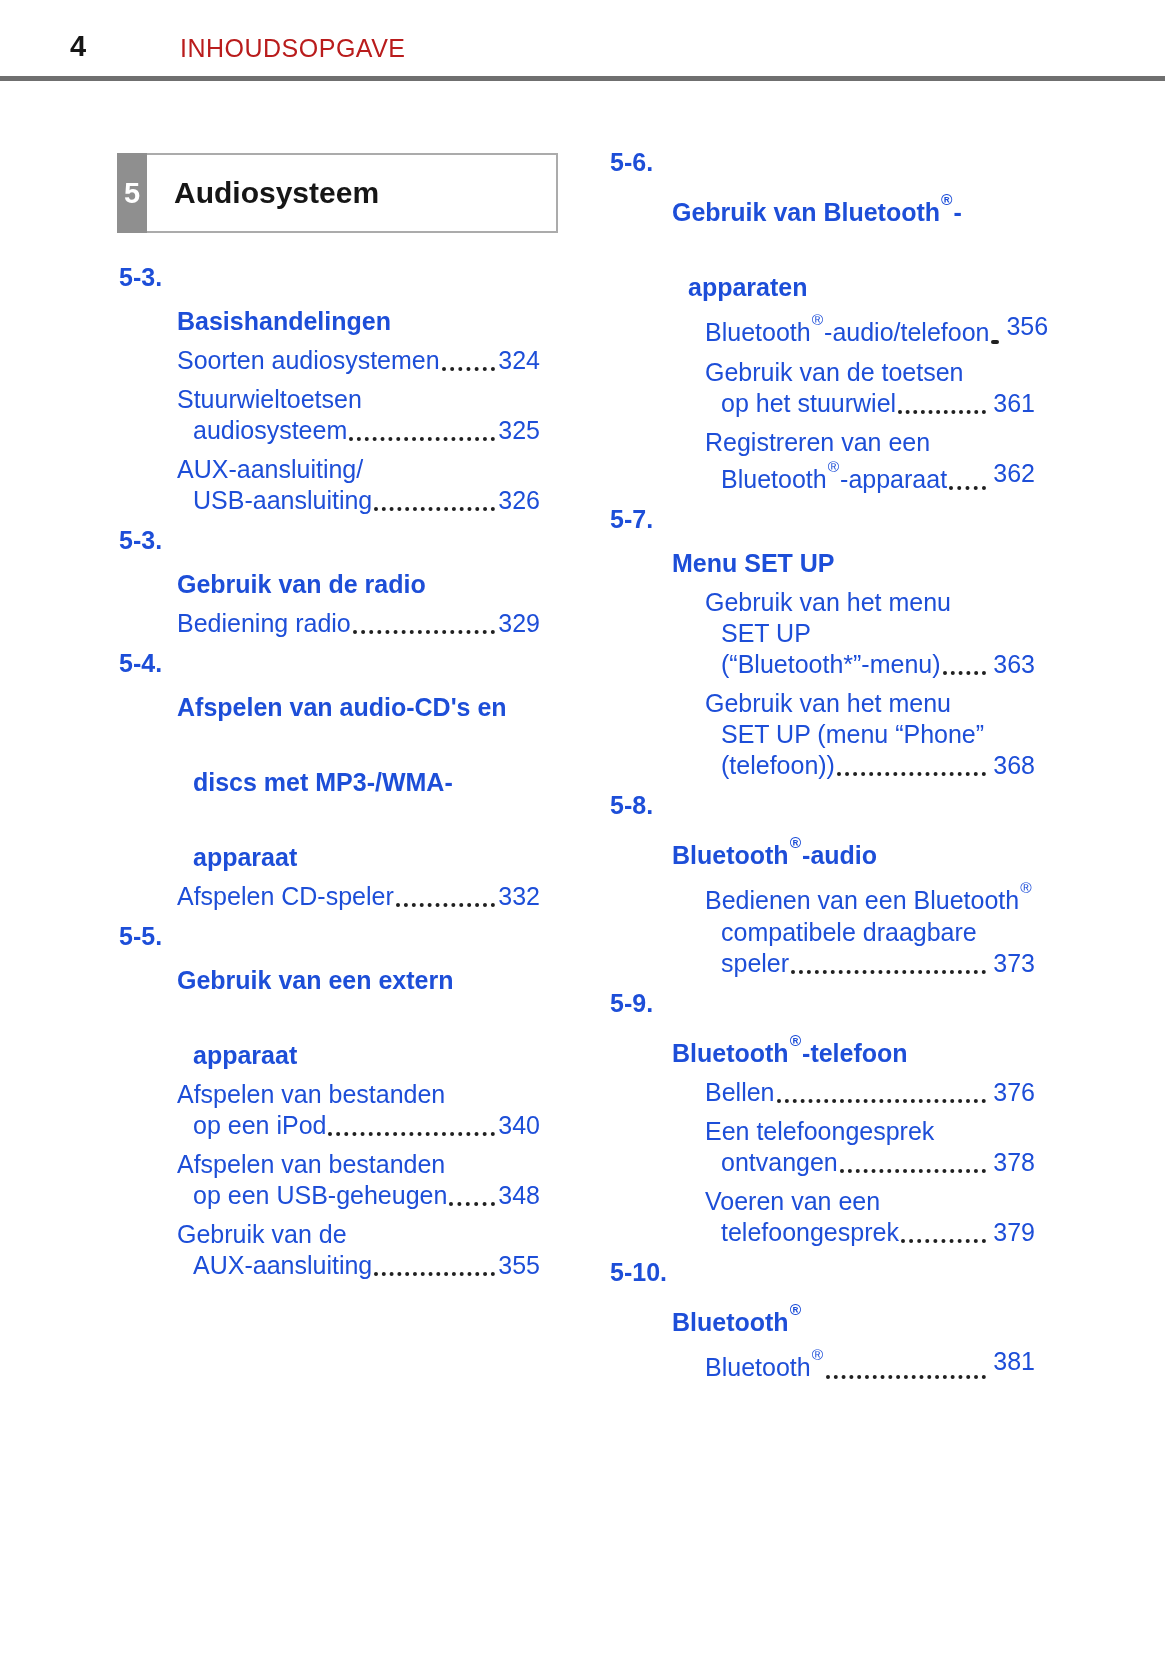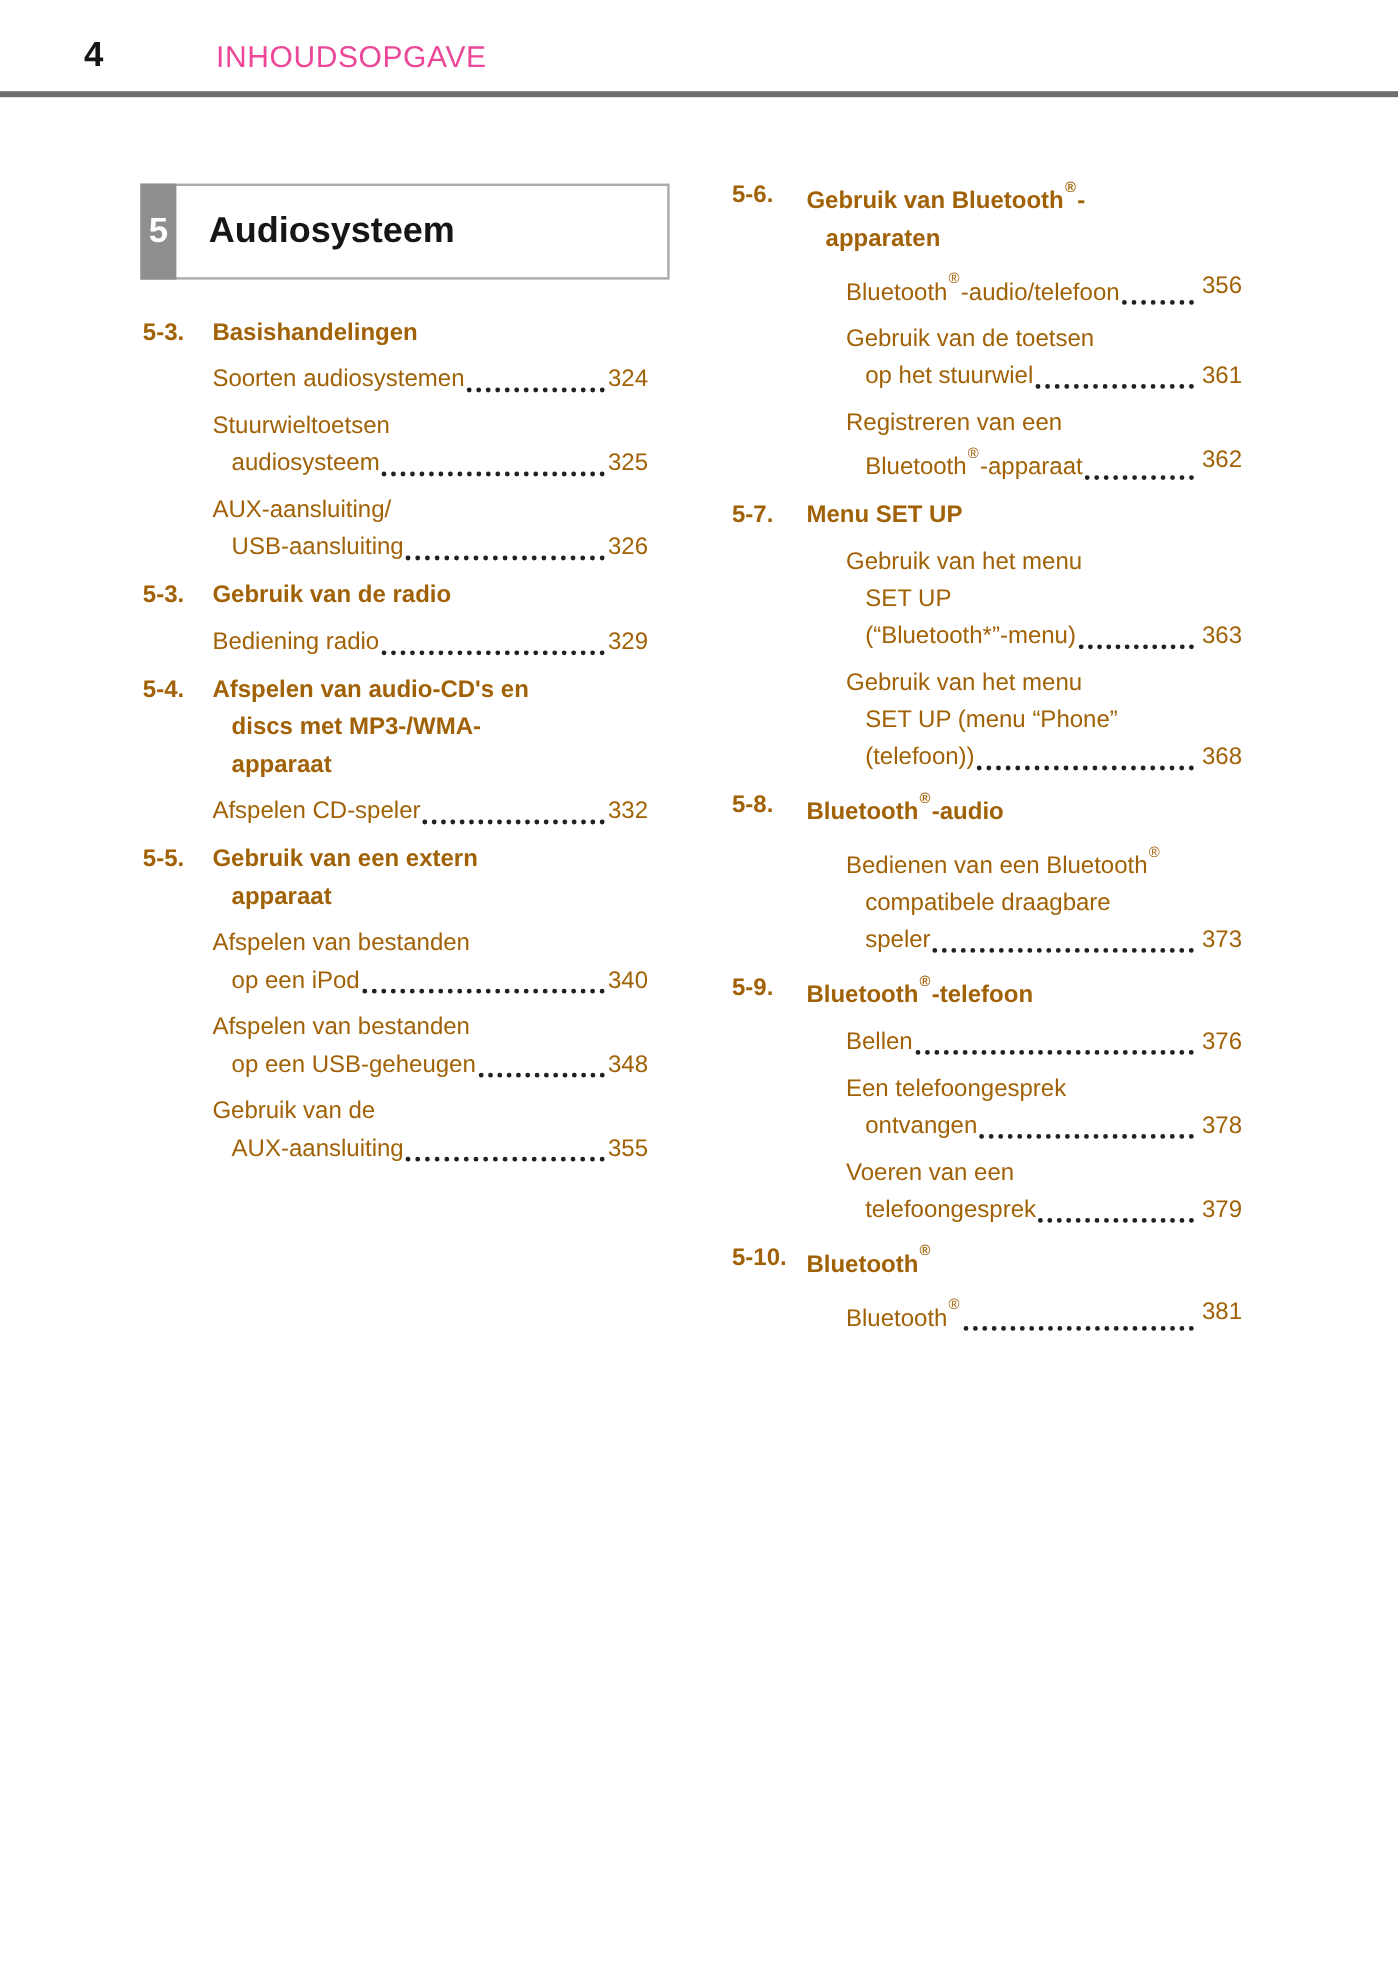--- a/index.html
+++ b/index.html
@@ -17,21 +17,21 @@
 
   
   .pagenum {
     position: absolute;
     left: 70px; top: 30px;
     font-size: 29px; font-weight: bold; color: #161616;
   }
   .headtitle {
     position: absolute;
     left: 180px; top: 34px;
-    font-size: 25px; color: #ec4899; letter-spacing: 0.5px;
+    font-size: 25px; color: #b91c1c; letter-spacing: 0.5px;
   }
   .rule {
     position: absolute;
     left: 0; top: 76px;
     width: 1165px; height: 5px;
     background: #6f6f6f;
   }
 
   
   .chapterbox {
@@ -55,33 +55,33 @@
     position: absolute;
     left: 55px; top: 0; bottom: 0;
     display: flex; align-items: center;
     font-size: 30px; font-weight: bold; color: #161616;
     white-space: nowrap;
   }
 
   
   .col {
     position: absolute;
-    font-size: 20px;
+    font-size: 25px;
     line-height: 31px;
-    color: #a16207;
+    color: #1d4ed8;
   }
   #col-left  { left: 119px; top: 262px; width: 421px; }
   #col-right { left: 610px; top: 147px; width: 425px; }
 
   .sec-heading { display: flex; margin-top: 9px; font-weight: bold; }
   .sec:first-child > .sec-heading { margin-top: 0; }
   .sec-num { flex: 0 0 58px; }
   #col-right .sec-num { flex-basis: 62px; }
   .sec-title { min-width: 0; }
-  .tl  { white-space: nowrap; }
+  .tl  { white-space: nowrap; margin-top: 44px; }
   .cont { padding-left: 16px; }
 
   .item { margin-top: 8px; margin-left: 58px; }
   #col-right .item { margin-left: 95px; }
   .iline { white-space: nowrap; }
   .lead-row { display: flex; }
   .txt { flex: 0 0 auto; white-space: nowrap; }
   .leader {
     flex: 1 1 auto;
     min-width: 8px;

